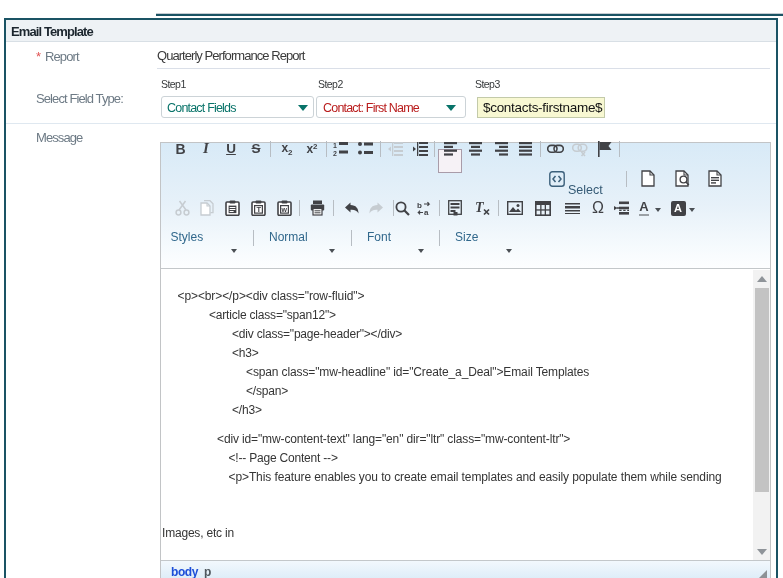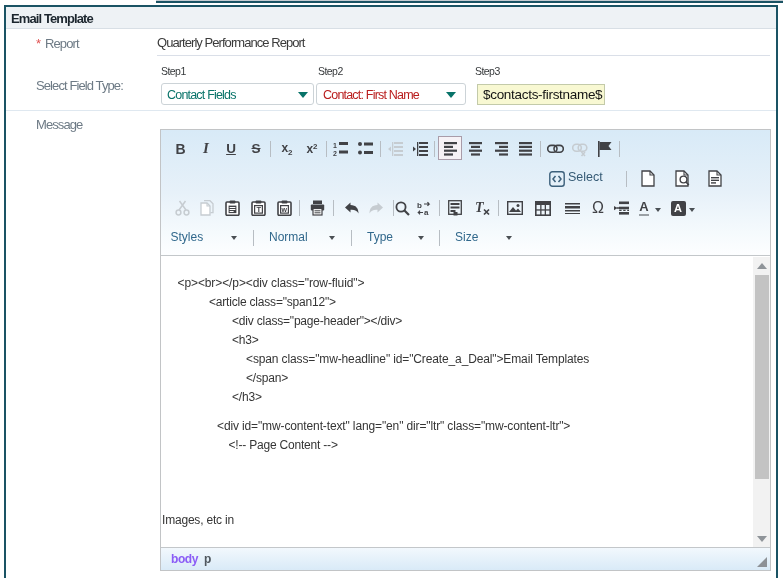--- a/index.html
+++ b/index.html
@@ -1,18 +1,18 @@
 <!DOCTYPE html>
 <html><head>
 <meta charset="utf-8">
 <style>
 * { margin:0; padding:0; box-sizing:border-box; }
 html,body { width:783px; height:578px; }
 body { position:relative; background:#fff; font-family:"Liberation Sans",sans-serif; overflow:hidden; }
-.abs { position:absolute; }
+.abs { position:absolute;margin-top:13px; }
 .lbl { color:#6d7a85; font-size:13px; letter-spacing:-0.9px; }
 .ln { position:absolute; white-space:pre; font-size:12px; letter-spacing:-0.2px; color:#353535; line-height:19px; height:19px; }
 .ic { position:absolute; width:24px; height:24px; display:flex; align-items:center; justify-content:center; }
 .sep1 { position:absolute; width:1px; height:16px; background:#b7bdc3; }
 .combo { position:absolute; font-size:12px; color:#31688c; }
 svg { display:block; }
 </style>
 </head>
 <body>
 
@@ -339,40 +339,41 @@
   </div>
 <div class="ic" style="left:688.0px; top:206.0px; width:8px; height:8px;">
     <span style="display:inline-block;width:0;height:0;border-left:3.5px solid transparent;border-right:3.5px solid transparent;border-top:4px solid #4a4f54;"></span>
   </div>
 <div class="combo" style="left:170.5px; top:230px;">Styles</div>
 <div class="abs" style="left:231px; top:236px; width:0; height:0; border-left:3.5px solid transparent; border-right:3.5px solid transparent; border-top:4px solid #4a4f54;"></div>
 <div class="sep1" style="left:253.0px; top:229.5px;"></div>
 <div class="combo" style="left:269px; top:230px;">Normal</div>
 <div class="abs" style="left:329px; top:236px; width:0; height:0; border-left:3.5px solid transparent; border-right:3.5px solid transparent; border-top:4px solid #4a4f54;"></div>
 <div class="sep1" style="left:351.0px; top:229.5px;"></div>
-<div class="combo" style="left:367px; top:230px;">Type</div>
+<div class="combo" style="left:367px; top:230px;">Font</div>
 <div class="abs" style="left:418px; top:236px; width:0; height:0; border-left:3.5px solid transparent; border-right:3.5px solid transparent; border-top:4px solid #4a4f54;"></div>
 <div class="sep1" style="left:439.0px; top:229.5px;"></div>
 <div class="combo" style="left:455px; top:230px;">Size</div>
 <div class="abs" style="left:506px; top:236px; width:0; height:0; border-left:3.5px solid transparent; border-right:3.5px solid transparent; border-top:4px solid #4a4f54;"></div>
 
 <div class="abs" style="left:161px; top:257px; width:592px; height:290px; background:#fff; overflow:hidden;">
 <div class="ln" style="left:16.5px; top:17.0px; letter-spacing:-0.1px;">&lt;p&gt;&lt;br&gt;&lt;/p&gt;&lt;div class="row-fluid"&gt;</div>
 <div class="ln" style="left:48.0px; top:36.0px; letter-spacing:-0.2px;">&lt;article class="span12"&gt;</div>
 <div class="ln" style="left:71.0px; top:55.0px; letter-spacing:-0.2px;">&lt;div class="page-header"&gt;&lt;/div&gt;</div>
 <div class="ln" style="left:71.0px; top:74.0px; letter-spacing:-0.2px;">&lt;h3&gt;</div>
 <div class="ln" style="left:85.0px; top:93.0px; letter-spacing:-0.13px;">&lt;span class="mw-headline" id="Create_a_Deal"&gt;Email Templates</div>
 <div class="ln" style="left:85.0px; top:111.5px; letter-spacing:-0.2px;">&lt;/span&gt;</div>
 <div class="ln" style="left:71.0px; top:130.5px; letter-spacing:-0.2px;">&lt;/h3&gt;</div>
 <div class="ln" style="left:56.0px; top:159.5px; letter-spacing:-0.13px;">&lt;div id="mw-content-text" lang="en" dir="ltr" class="mw-content-ltr"&gt;</div>
 <div class="ln" style="left:67.5px; top:178.5px; letter-spacing:-0.2px;">&lt;!-- Page Content --&gt;</div>
+<div class="ln" style="left:67.5px; top:197.5px; letter-spacing:-0.1px;">&lt;p&gt;This feature enables you to create email templates and easily populate them while sending</div>
 <div class="ln" style="left:1.0px; top:253.5px; letter-spacing:-0.2px;">Images, etc in</div>
 </div>
 
 <div class="abs" style="left:753px; top:257px; width:17px; height:290px; background:#f2f2f2;"></div>
 <div class="abs" style="left:757px; top:263px; width:0; height:0; border-left:5px solid transparent; border-right:5px solid transparent; border-bottom:6px solid #8f9499;"></div>
 <div class="abs" style="left:754.5px; top:275px; width:14px; height:204px; background:#c3c3c3;"></div>
 <div class="abs" style="left:757px; top:536px; width:0; height:0; border-left:5px solid transparent; border-right:5px solid transparent; border-top:6px solid #8f9499;"></div>
 
 <div class="abs" style="left:161px; top:547px; width:609px; height:23px; border-top:1px solid #c3c7ca; background:linear-gradient(180deg,#f2f8fd 0%,#d9eaf7 100%);"></div>
-<div class="abs" style="left:171px; top:552px; font-size:12px; font-weight:bold; letter-spacing:-0.4px; color:#8b5cf6;">body</div>
+<div class="abs" style="left:171px; top:552px; font-size:12px; font-weight:bold; letter-spacing:-0.4px; color:#1d4ed8;">body</div>
 <div class="abs" style="left:204px; top:552px; font-size:12px; font-weight:bold; color:#50585f;">p</div>
 <div class="abs" style="left:757px; top:557px; width:0; height:0; border-left:10px solid transparent; border-bottom:10px solid #8d9196;"></div>
 
 </body></html>

